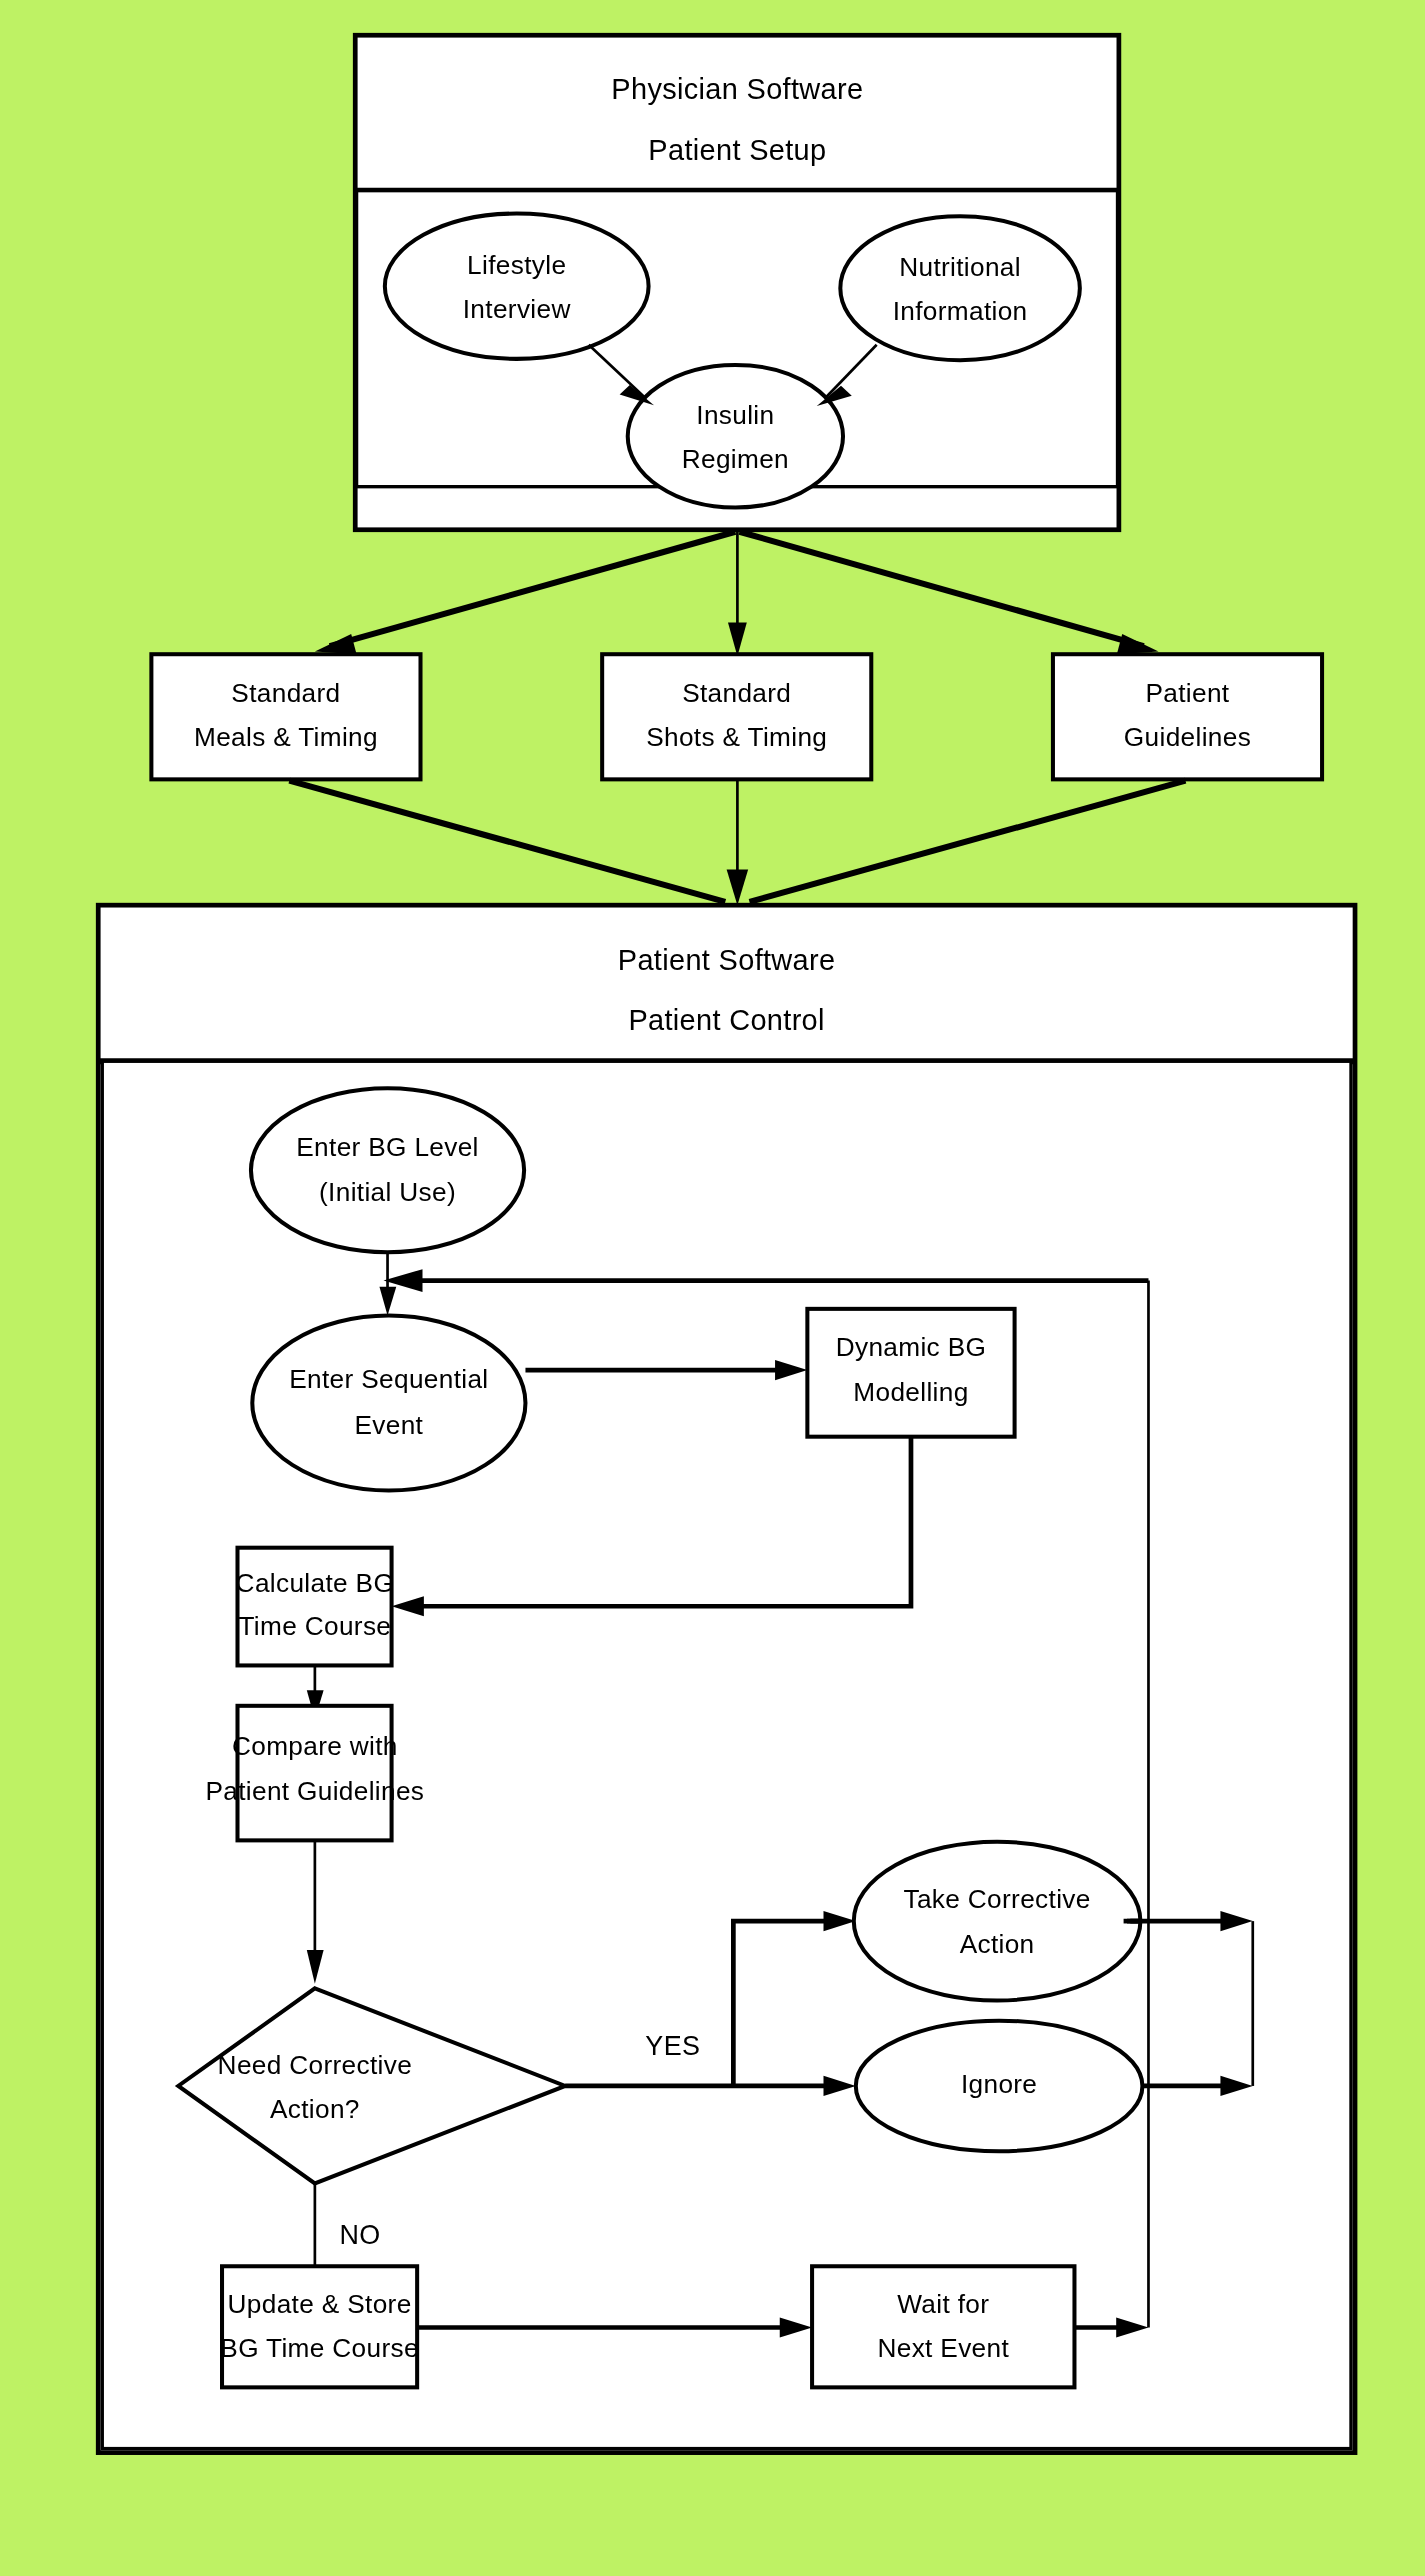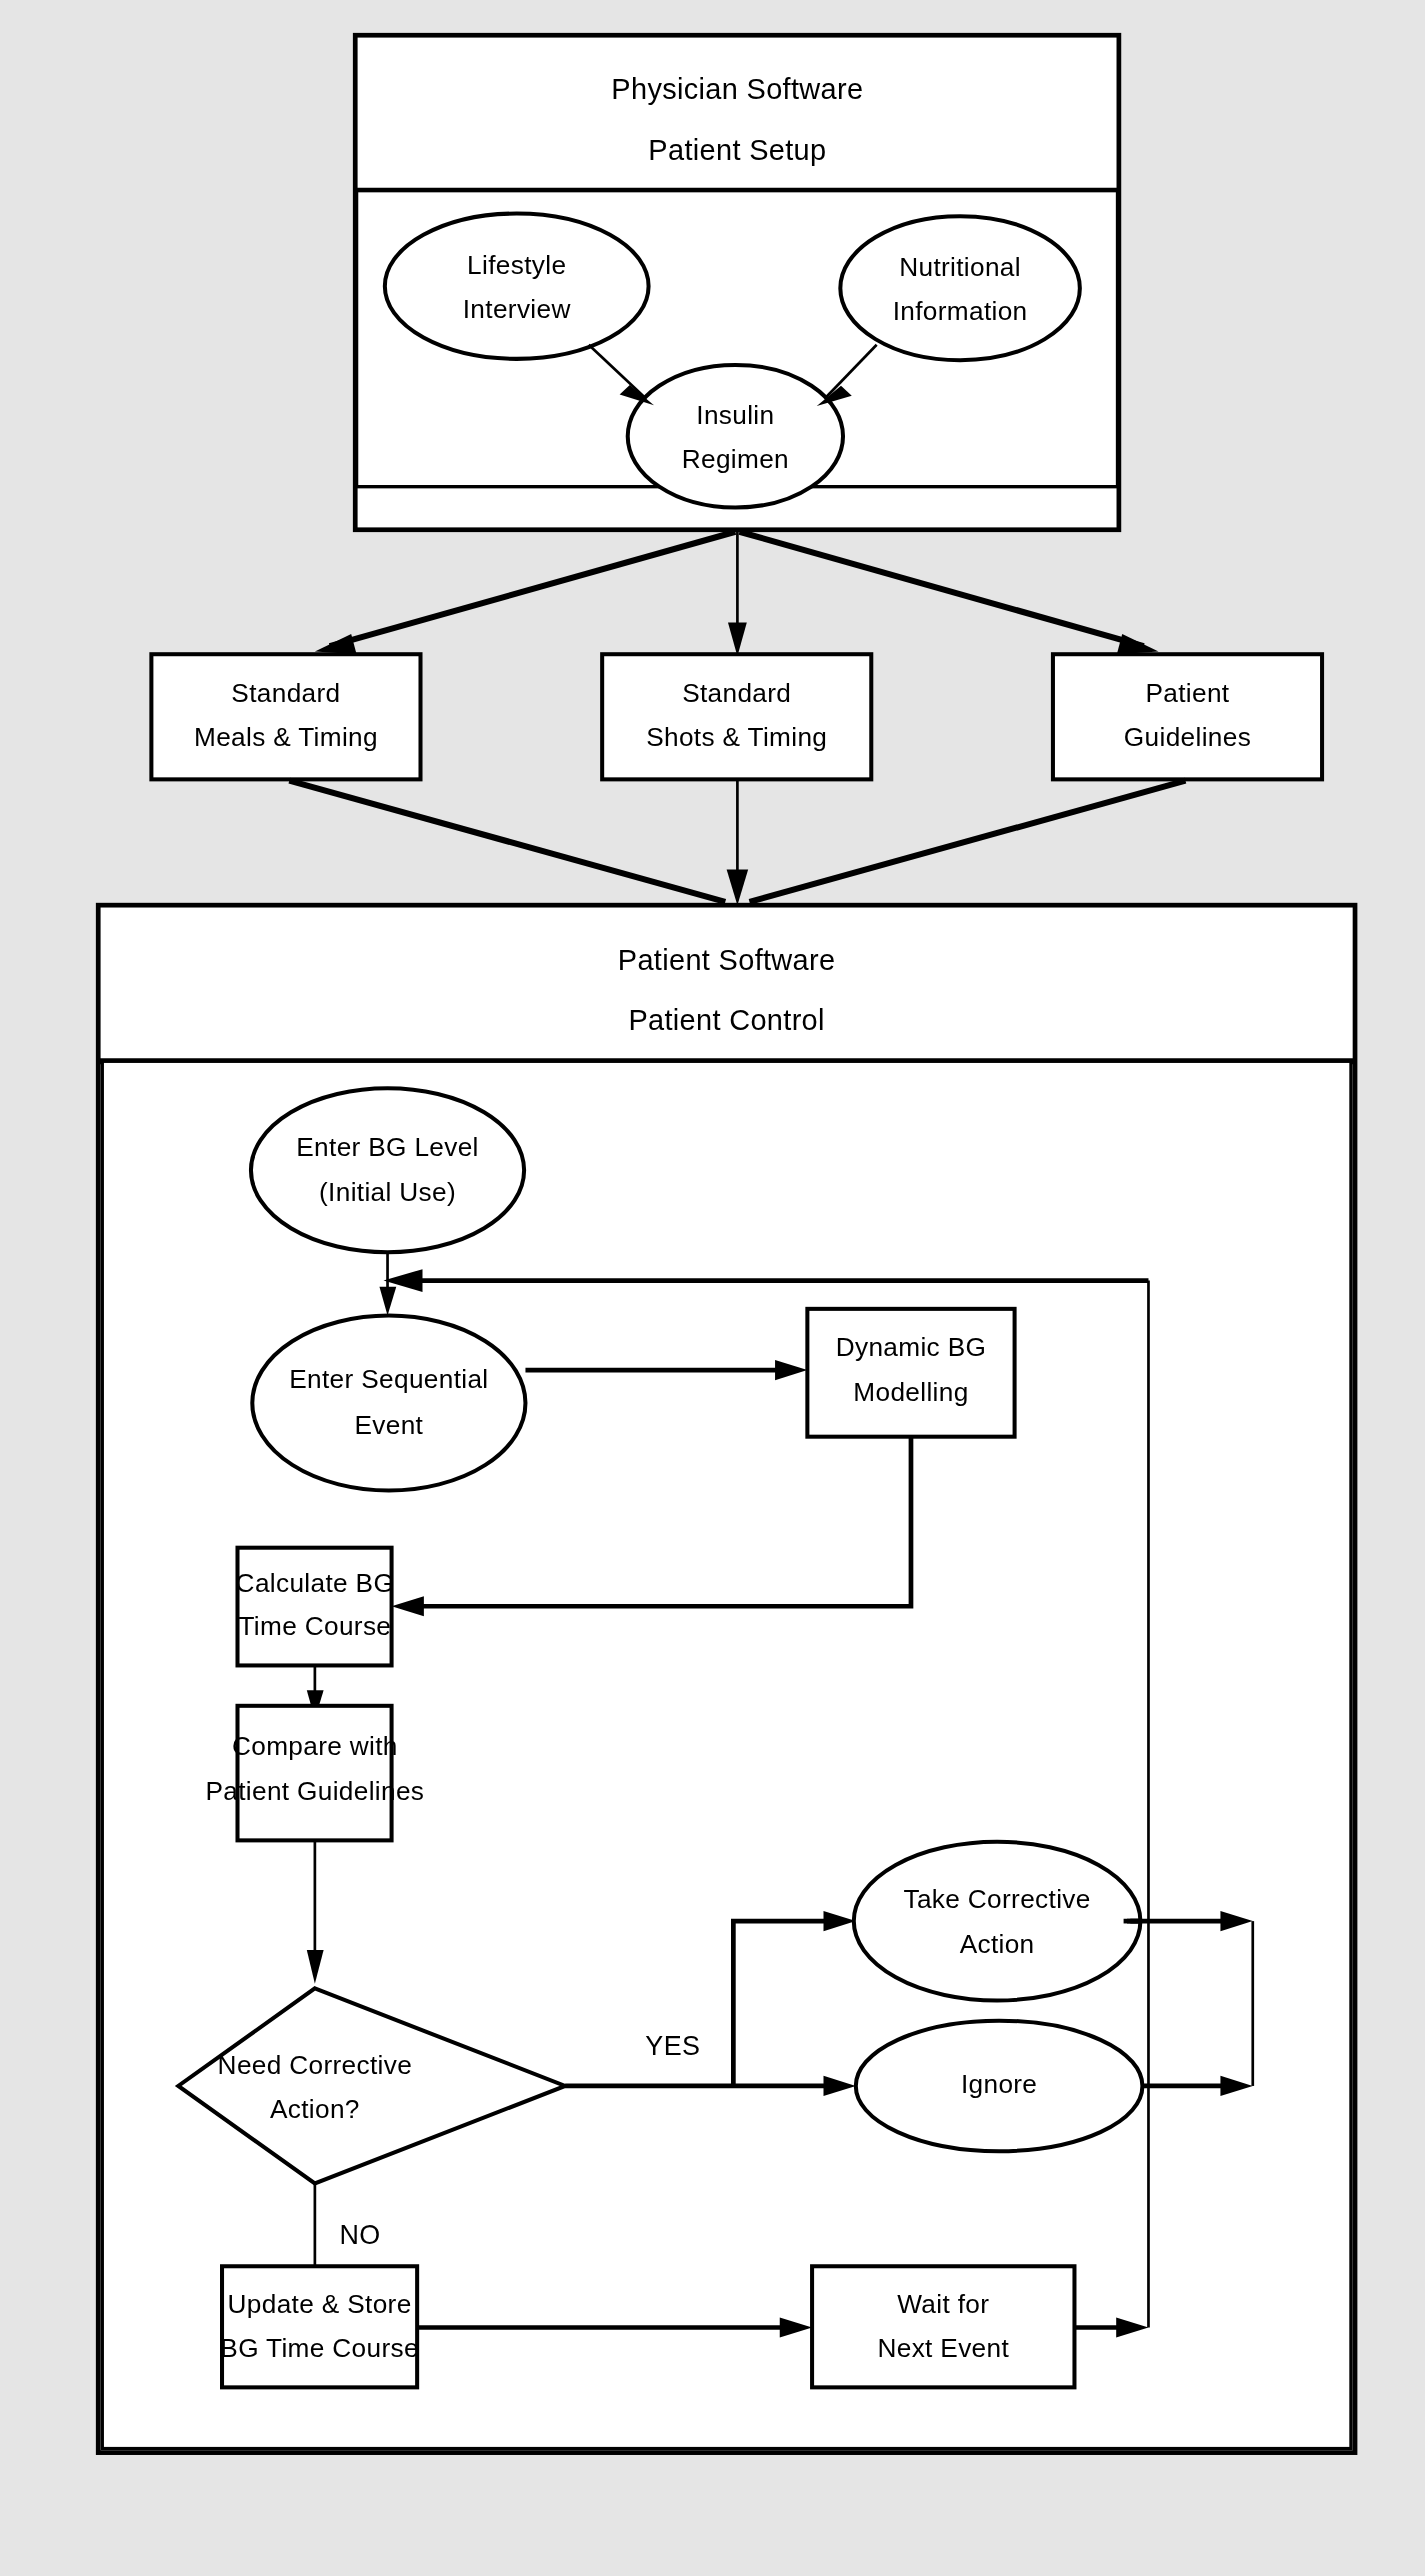--- a/index.html
+++ b/index.html
@@ -1,18 +1,18 @@
 <!DOCTYPE html>
 <html style="font-size:10.8px"><head>
 <meta charset="utf-8">
 <style>
   html,body{margin:0;padding:0;background:#fff;}
   body{width:1425px;height:2576px;overflow:hidden;
        font-family:"Liberation Sans", sans-serif;}
-  #stage{position:relative;width:1425px;height:2576px;background:#e5e5e5;}
+  #stage{position:relative;width:1425px;height:2576px;background:#bef264;}
   svg{position:absolute;top:0;left:0;width:1425px;height:2576px;display:block;}
   .shp{fill:#ffffff;stroke:#000000;}
   .outer{stroke-width:7;}
   .inner{stroke-width:5;}
   .node{stroke-width:6;}
   .lnk{stroke:#000;fill:none;}
   .lnk-thin{stroke-width:4;}
   .lnk-mid{stroke-width:7;}
   .lnk-thick{stroke-width:9;}
   .ah{fill:#000;stroke:none;}

